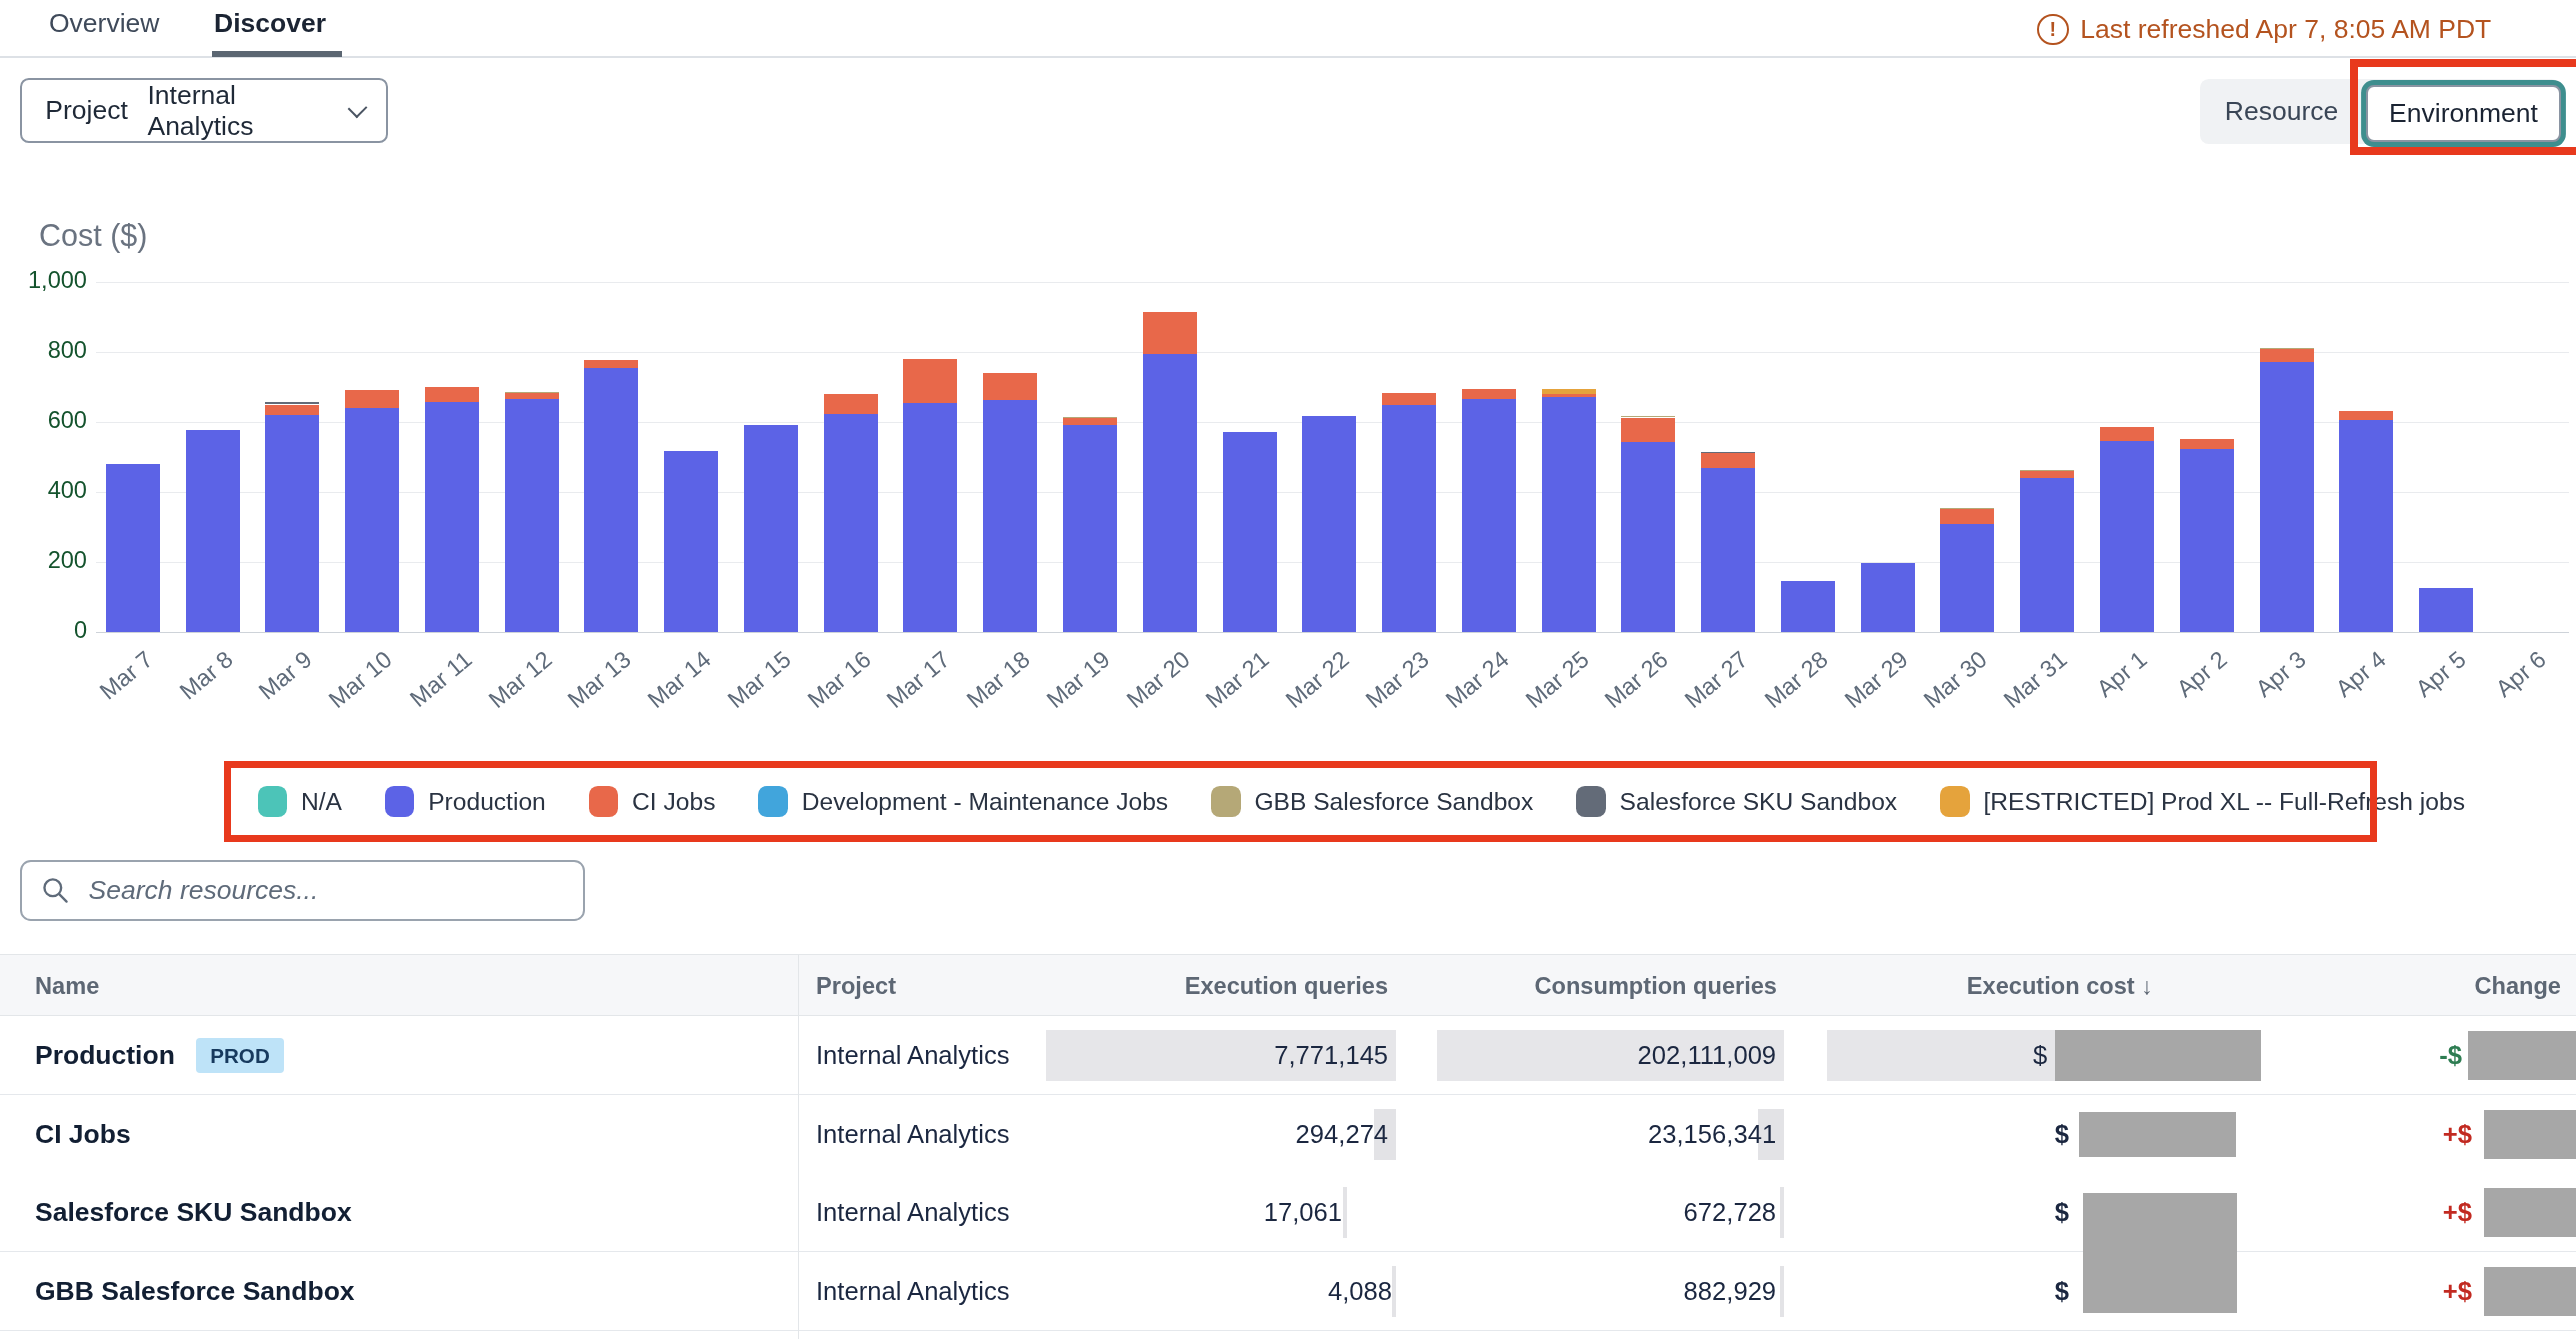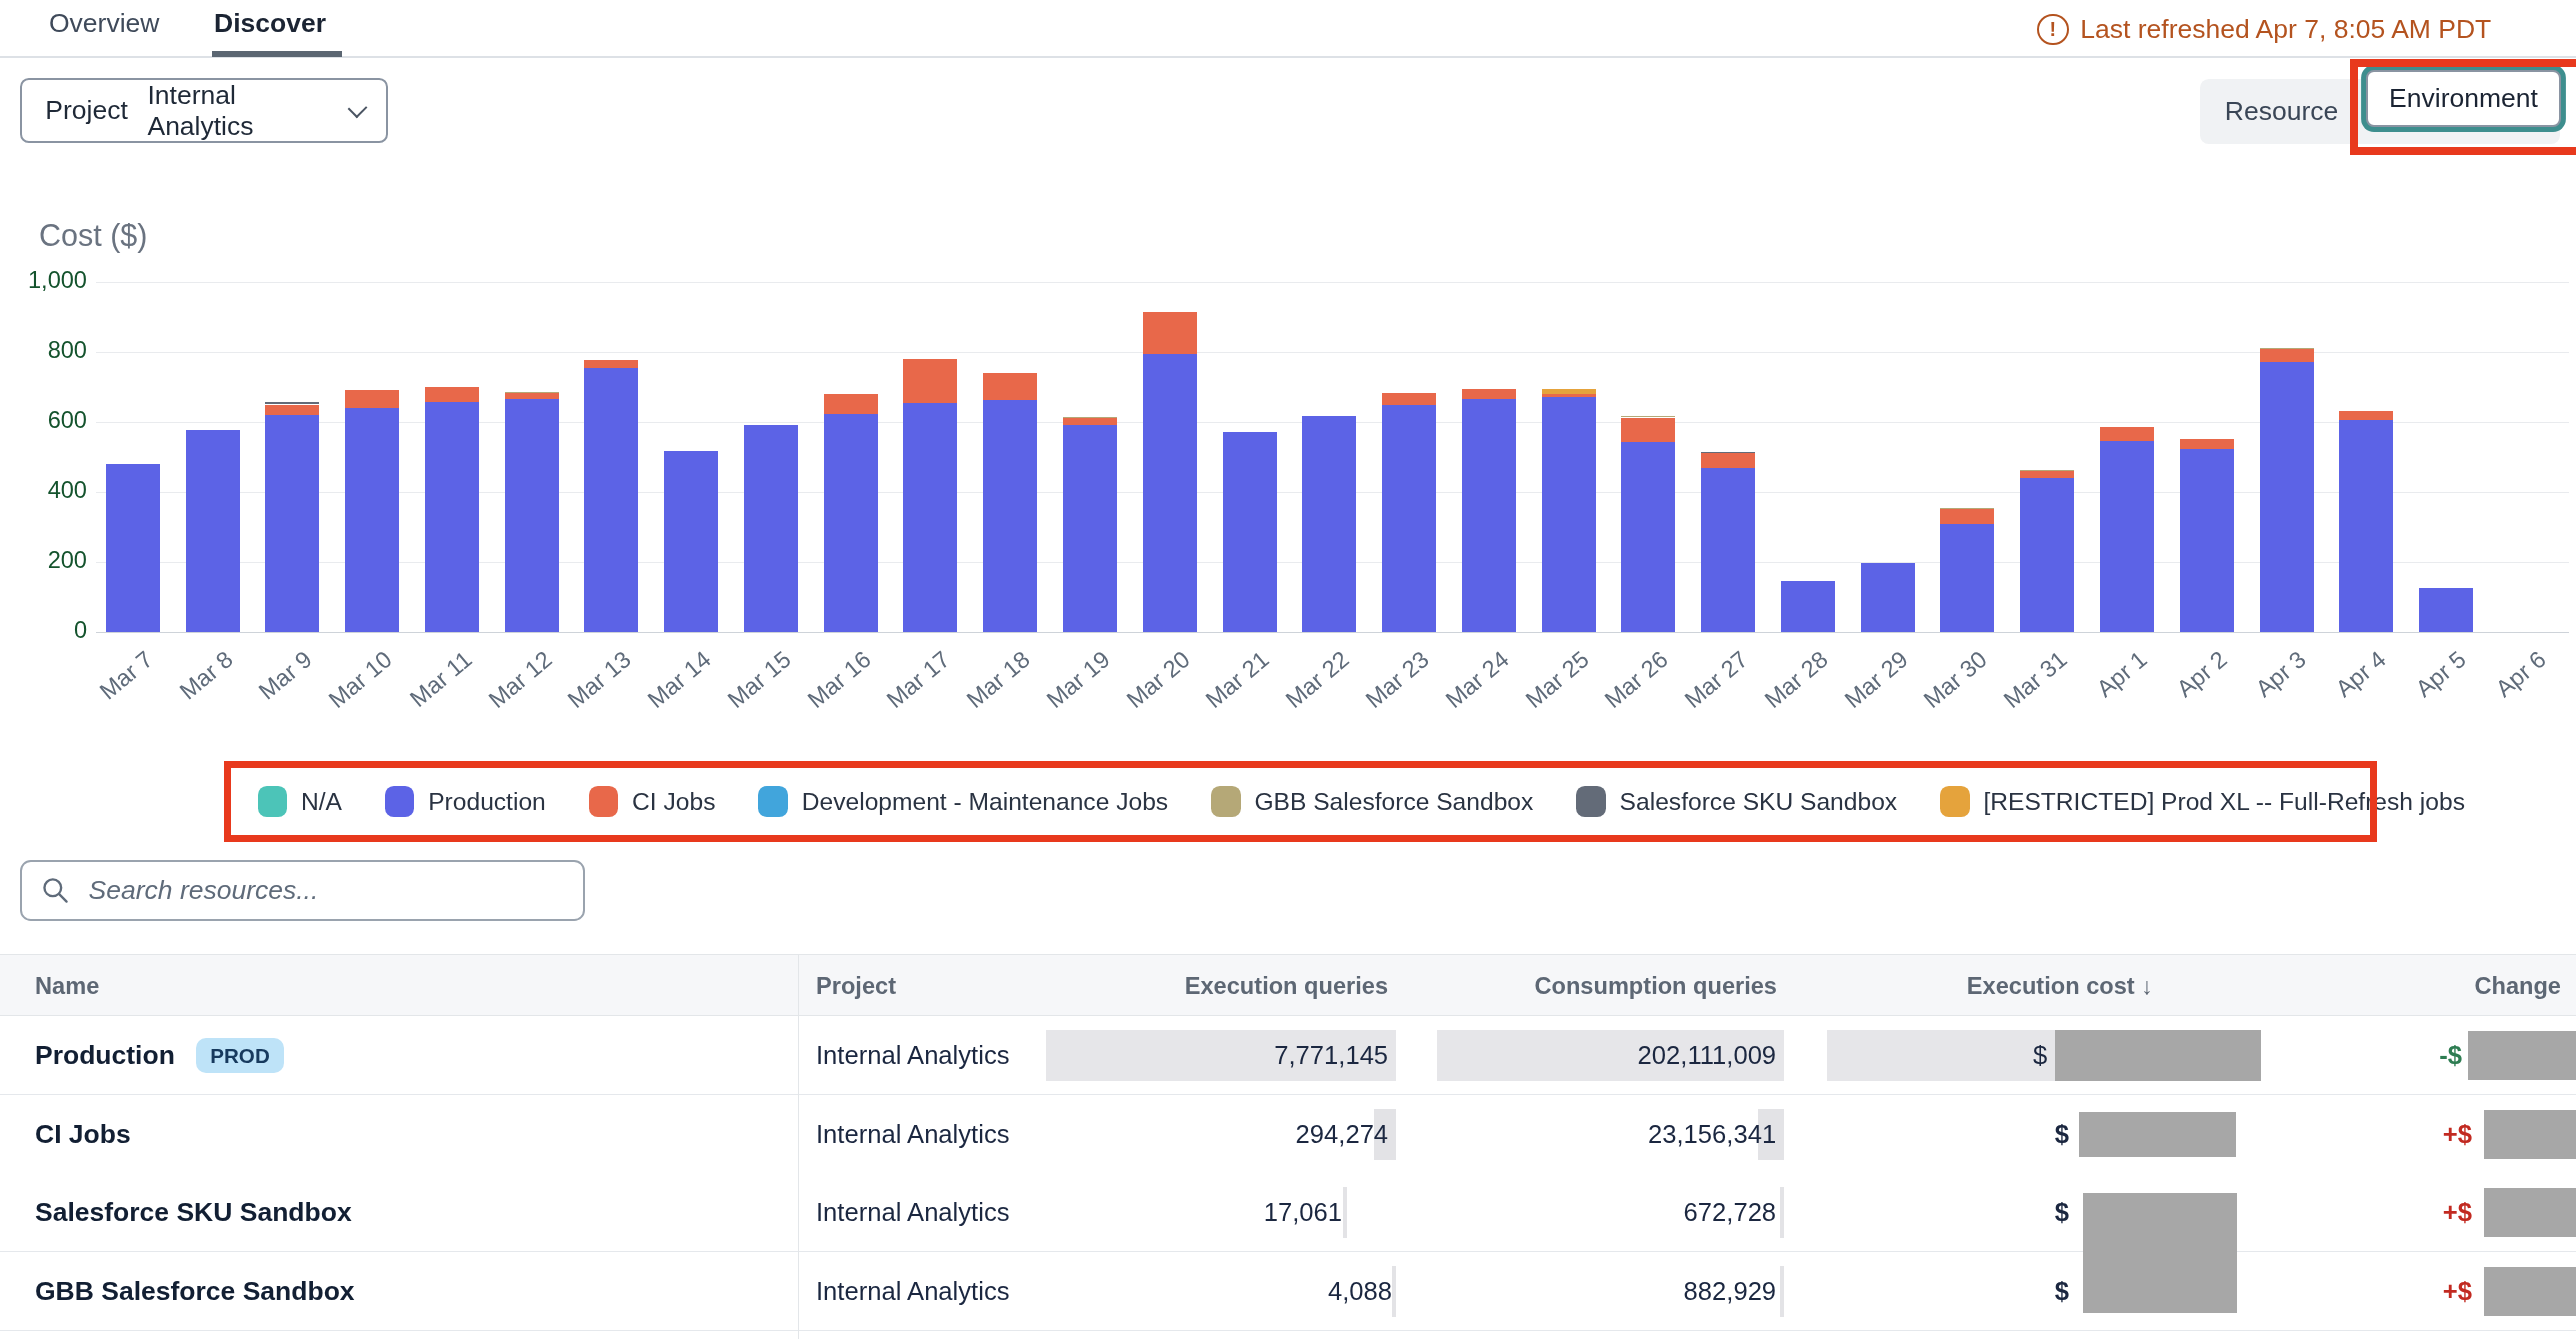--- a/index.html
+++ b/index.html
@@ -16,21 +16,21 @@
   #tab-underline{position:absolute;left:212px;top:51px;width:130px;height:5.9px;background:#5b6672;}
 
   #refreshed{position:absolute;left:2037px;top:9.8px;width:610px;height:39px;display:flex;align-items:center;gap:11.8px;color:#b4531f;font-size:26.5px;white-space:nowrap;}
   #warn-ic{width:27.5px;height:27.5px;border:2.5px solid #b4531f;border-radius:50%;display:flex;align-items:center;justify-content:center;font-weight:bold;font-size:19.7px;flex:none;}
 
   
   #project-dd{position:absolute;left:19.7px;top:78px;width:368px;height:65px;border:2px solid #8a94a2;border-radius:8.8px;display:flex;align-items:center;gap:19.7px;padding:0 23.6px;box-sizing:border-box;font-size:26.5px;color:#1f2937;background:#fff;cursor:pointer;}
   .chev{width:12.8px;height:12.8px;border-right:2.5px solid #4b5563;border-bottom:2.5px solid #4b5563;transform:rotate(45deg) translateY(-2.9px);margin-left:3.9px;}
   #seg-ctl{position:absolute;left:2200px;top:79px;width:360px;height:65px;background:#f0f2f4;border-radius:8.8px;}
   #btn-resource{position:absolute;left:0;top:0;width:163px;height:65px;display:flex;align-items:center;justify-content:center;font-size:26.5px;color:#3a4656;cursor:pointer;}
-  #btn-environment{position:absolute;left:2366px;top:70px;width:195px;height:57px;background:#fff;border:2px solid #8a94a2;border-radius:7.9px;box-shadow:0 0 0 4.9px #3e8e8e;display:flex;align-items:center;justify-content:center;font-size:26.5px;color:#1b2433;cursor:pointer;box-sizing:border-box;}
+  #btn-environment{position:absolute;left:2366px;top:85px;width:195px;height:57px;background:#fff;border:2px solid #8a94a2;border-radius:7.9px;box-shadow:0 0 0 4.9px #3e8e8e;display:flex;align-items:center;justify-content:center;font-size:26.5px;color:#1b2433;cursor:pointer;box-sizing:border-box;}
   #env-red-box{position:absolute;left:2350px;top:59px;width:275px;height:96px;border:8.8px solid #e8391d;box-sizing:border-box;pointer-events:none;}
 
   
   #chart-title{position:absolute;left:39px;top:218px;font-size:30.5px;color:#6a7380;}
   #plot{position:absolute;left:96px;top:282px;width:2473px;height:350px;}
   .gridline{position:absolute;left:0;width:100%;height:1px;background:#e9ebee;}
   .gridline.zero{background:#ced3d9;}
   .ytick{position:absolute;width:79px;text-align:right;font-size:23.6px;color:#14532d;}
   .bar-seg{position:absolute;width:54px;}
   .xtick{position:absolute;font-size:23.6px;color:#5f6b7a;white-space:nowrap;transform:translateX(-100%) rotate(-40deg);transform-origin:100% 0;}
@@ -50,21 +50,21 @@
   
   #table{position:absolute;left:0;top:954px;width:2576px;height:385px;}
   #thead{position:absolute;left:0;top:0;width:2576px;height:62px;background:#f6f7f9;border-top:1px solid #e3e6e9;border-bottom:1px solid #e3e6e9;box-sizing:border-box;}
   .hcell{position:absolute;top:0;height:62px;display:flex;align-items:center;font-size:23.6px;color:#5d6774;font-weight:bold;cursor:pointer;}
   .hcell.right{justify-content:flex-end;}
   #col-sep{position:absolute;left:798px;top:0;width:1px;height:385px;background:#e3e6e9;}
   .trow{position:absolute;left:0;width:2576px;height:79px;border-bottom:1px solid #e5e8ec;box-sizing:border-box;background:#fff;cursor:pointer;}
   .cell{position:absolute;top:0;height:79px;display:flex;align-items:center;font-size:25.6px;color:#1b2740;}
   .cell.right{justify-content:flex-end;}
   .name-txt{font-weight:bold;color:#121f33;font-size:26.5px;}
-  .badge{margin-left:21.6px;background:#bee3f8;color:#173a5e;font-weight:bold;font-size:20.6px;padding:5.9px 13.8px;border-radius:10px;}
+  .badge{margin-left:21.6px;background:#bee3f8;color:#173a5e;font-weight:bold;font-size:20.6px;padding:5.9px 13.8px;border-radius:4px;}
   .qbox{position:absolute;top:13.8px;height:51px;background:#e6e6e9;}
   .qtag{position:absolute;top:13.8px;height:51px;background:#e3e3e6;}
   .redact{position:absolute;background:#a7a7a7;}
   .cost-light{position:absolute;top:13.8px;height:51px;background:#e6e6e9;display:flex;align-items:center;justify-content:flex-end;padding-right:7.9px;box-sizing:border-box;font-size:25.6px;color:#1b2740;}
   .sign{position:absolute;top:0;height:79px;display:flex;align-items:center;justify-content:flex-end;font-size:25.6px;font-weight:bold;}
   .sign.green{color:#2e7d52;}
   .sign.red{color:#c22a21;}
   .z1{position:relative;z-index:1;}
 </style>
 </head>

